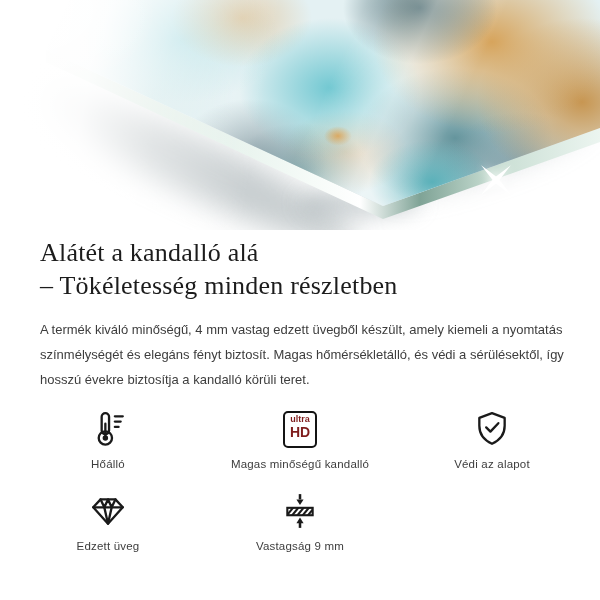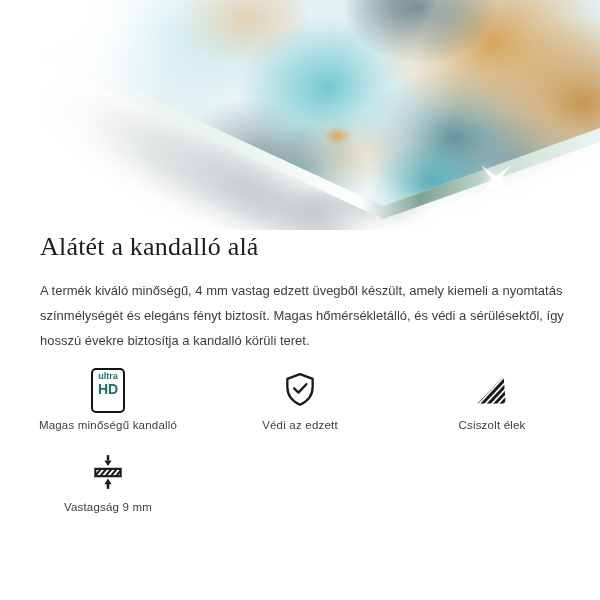--- a/index.html
+++ b/index.html
@@ -42,34 +42,34 @@
 
   .hero-fade{position:absolute;inset:0;z-index:3;pointer-events:none;
     background:
       radial-gradient(ellipse 180px 120px at 30px 10px,#ffffff 0%,rgba(255,255,255,0) 70%),
       linear-gradient(100deg,#ffffff 6%,rgba(255,255,255,0.9) 16%,rgba(255,255,255,0.45) 28%,rgba(255,255,255,0) 44%);}
 
   .sparkle{position:absolute;left:474px;top:158px;width:44px;height:44px;z-index:4;
            filter:drop-shadow(0 0 5px rgba(255,255,255,0.95));}
 
   
-  .title{margin:0 0 0 40px;font-family:"Liberation Serif","DejaVu Serif",serif;
+  .title{margin:6px 0 0 40px;font-family:"Liberation Serif","DejaVu Serif",serif;
          font-weight:400;color:#1c1c1c;font-size:26px;line-height:33px;letter-spacing:0.2px;}
   .title span{display:block;}
   .desc{margin:15px 40px 8px 40px;width:528px;font-size:13px;line-height:25px;color:#3d3d3d;}
 
   
   .features{margin-top:15px;padding:0 12px;display:grid;
             grid-template-columns:repeat(3,1fr);row-gap:19px;}
   .feature{display:flex;flex-direction:column;align-items:center;}
   .feature-icon{height:44px;display:flex;align-items:center;justify-content:center;}
   .feature-label{margin-top:7px;font-size:11.5px;color:#3d3d3d;letter-spacing:0.2px;}
   svg.ic{stroke:#1a1a1a;fill:none;stroke-width:2.2;stroke-linecap:round;stroke-linejoin:round;}
-  .hd-box{border:2.5px solid #141414;border-radius:5px;padding:2px 5px 15px 5px;
-          text-align:center;color:#0f766e;line-height:1;}
+  .hd-box{border:2.5px solid #141414;border-radius:5px;padding:2px 5px 7px 5px;
+          text-align:center;color:#7f1d1d;line-height:1;}
   .hd-box .u{display:block;font-size:9px;font-weight:700;}
   .hd-box .h{display:block;font-size:14px;font-weight:800;margin-top:1px;}
 </style>
 </head>
 <body>
 
 <div class="page">
 
   <div class="hero">
     <div class="shadow shadow-left"></div>
@@ -83,67 +83,74 @@
         <g transform="rotate(45 22 22)">
           <path d="M22 1 L24.4 19.6 L43 22 L24.4 24.4 L22 43 L19.6 24.4 L1 22 L19.6 19.6 Z" fill="#ffffff"></path>
         </g>
         <circle cx="22" cy="22" r="3.2" fill="#ffffff"></circle>
       </svg>
     </div>
   </div>
 
   <h1 class="title">
     <span>Alátét a kandalló alá</span>
+    <span>– Tökéletesség minden részletben</span>
   </h1>
 
   <p class="desc">A termék kiváló minőségű, 4 mm vastag edzett üvegből készült, amely kiemeli a nyomtatás színmélységét és elegáns fényt biztosít. Magas hőmérsékletálló, és védi a sérülésektől, így hosszú évekre biztosítja a kandalló körüli teret.</p>
 
   <div class="features">
 
+    <div class="feature">
+      <div class="feature-icon">
+        <svg class="ic" width="38" height="38" viewBox="0 0 36 36">
+          <rect x="12" y="3" width="7" height="20" rx="3.5"></rect>
+          <circle cx="15.5" cy="26.5" r="6.3"></circle>
+          <circle cx="15.5" cy="26.5" r="2.6" fill="#1a1a1a" stroke="none"></circle>
+          <line x1="15.5" y1="24.5" x2="15.5" y2="13"></line>
+          <line x1="24.5" y1="6" x2="32" y2="6"></line>
+          <line x1="24.5" y1="11" x2="30" y2="11"></line>
+          <line x1="24.5" y1="16" x2="28" y2="16"></line>
+        </svg>
+      </div>
+      <div class="feature-label">Hőálló</div>
+    </div>
 
     <div class="feature">
       <div class="feature-icon">
         <div class="hd-box">
           <span class="u">ultra</span>
           <span class="h">HD</span>
         </div>
       </div>
       <div class="feature-label">Magas minőségű kandalló</div>
     </div>
 
     <div class="feature">
       <div class="feature-icon">
         <svg class="ic" width="38" height="38" viewBox="0 0 36 36">
           <path d="M18 3 L30 7.5 V15 C30 23.5 25.2 28.8 18 32 C10.8 28.8 6 23.5 6 15 V7.5 Z"></path>
           <path d="M12.5 16.5 L16.5 20.5 L24 12.5"></path>
         </svg>
       </div>
-      <div class="feature-label">Védi az edzett</div>
+      <div class="feature-label">Védi az alapot</div>
     </div>
-
 
     <div class="feature">
       <div class="feature-icon">
-        <svg width="38" height="38" viewBox="0 0 36 36">
-          <defs>
-              <clipPath id="triClip">
-                <polygon points="4,31 29,5 31,31"></polygon>
-              </clipPath>
-            </defs>
-          <g clip-path="url(#triClip)" stroke="#1a1a1a" stroke-width="2.8">
-            <line x1="1" y1="33" x2="27" y2="5"></line>
-            <line x1="7" y1="33" x2="33" y2="5"></line>
-            <line x1="13" y1="33" x2="39" y2="5"></line>
-            <line x1="19" y1="33" x2="45" y2="5"></line>
-            <line x1="25" y1="33" x2="51" y2="5"></line>
-          </g>
+        <svg class="ic" width="38" height="38" viewBox="0 0 36 36" stroke-width="2">
+          <path d="M11 7 H25 L32 14.5 L18 30 L4 14.5 Z"></path>
+          <path d="M4 14.5 H32"></path>
+          <path d="M11 7 L14.5 14.5 L18 7 L21.5 14.5 L25 7"></path>
+          <path d="M14.5 14.5 L18 30 M21.5 14.5 L18 30"></path>
         </svg>
       </div>
-      <div class="feature-label">Csiszolt élek</div>
+      <div class="feature-label">Edzett üveg</div>
     </div>
+
 
     <div class="feature">
       <div class="feature-icon">
         <svg width="38" height="38" viewBox="0 0 36 36">
           <defs>
               <clipPath id="barClip">
                 <rect x="6" y="15" width="24" height="7"></rect>
               </clipPath>
             </defs>
           <g clip-path="url(#barClip)" stroke="#1a1a1a" stroke-width="2">

